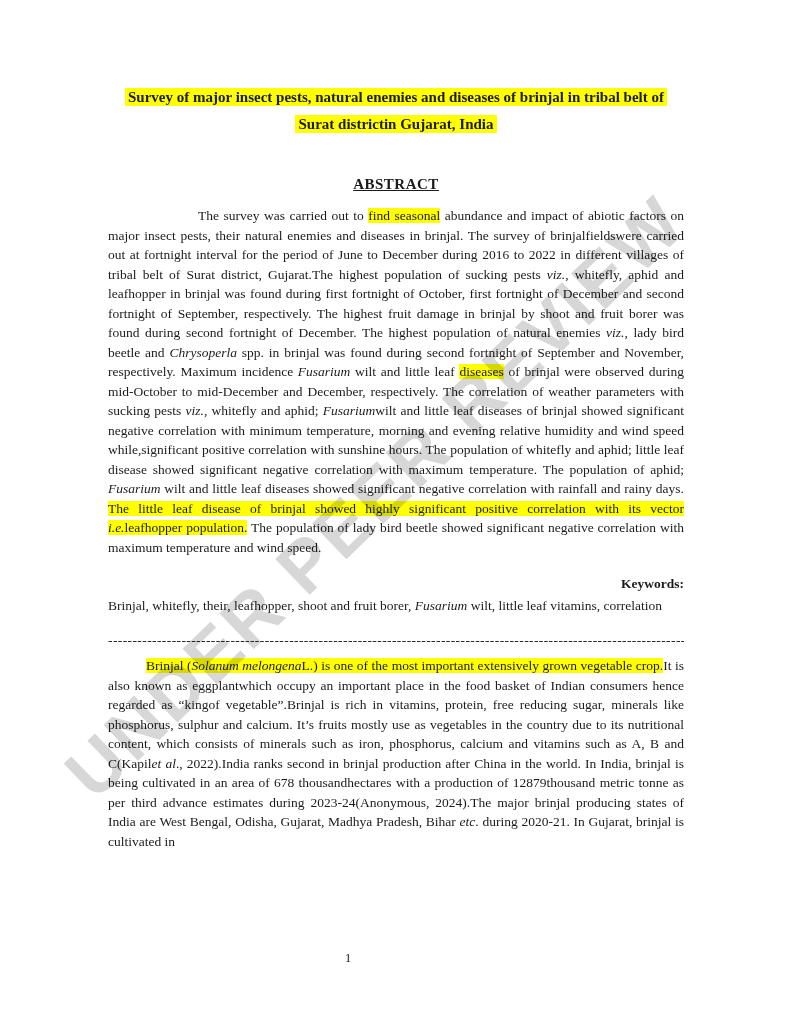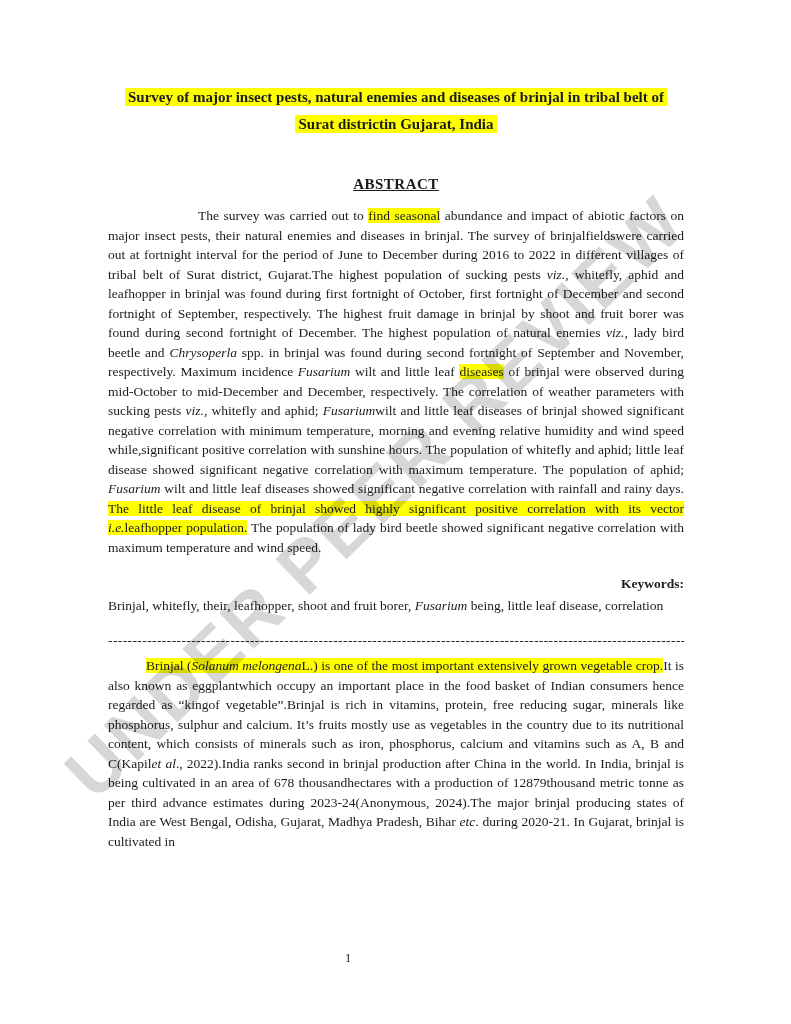--- a/index.html
+++ b/index.html
@@ -41,21 +41,21 @@
   <div class="content">
 
     <h1 class="title"><span class="hl">Survey of major insect pests, natural enemies and diseases of brinjal in tribal belt of Surat districtin Gujarat, India</span></h1>
 
     <h2 class="abstract-h"><span>ABSTRACT</span></h2>
 
     <p class="para abstract"><span>The survey was carried out to </span><span class="seg-h">find seasonal</span><span> abundance and impact of abiotic factors on major insect pests, their natural enemies and diseases in brinjal. The survey of brinjalfieldswere carried out at fortnight interval for the period of June to December during 2016 to 2022 in different villages of tribal belt of Surat district, Gujarat.The highest population of sucking pests </span><span class="seg-i">viz.</span><span>, whitefly, aphid and leafhopper in brinjal was found during first fortnight of October, first fortnight of December and second fortnight of September, respectively. The highest fruit damage in brinjal by shoot and fruit borer was found during second fortnight of December. The highest population of natural enemies </span><span class="seg-i">viz.</span><span>, lady bird beetle and </span><span class="seg-i">Chrysoperla</span><span> spp. in brinjal was found during second fortnight of September and November, respectively. Maximum incidence </span><span class="seg-i">Fusarium</span><span> wilt and little leaf </span><span class="seg-h">diseases</span><span> of brinjal were observed during mid-October to mid-December and December, respectively. The correlation of weather parameters with sucking pests </span><span class="seg-i">viz.</span><span>, whitefly and aphid; </span><span class="seg-i">Fusarium</span><span>wilt and little leaf diseases of brinjal showed significant negative correlation with minimum temperature, morning and evening relative humidity and wind speed while,significant positive correlation with sunshine hours. The population of whitefly and aphid; little leaf disease showed significant negative correlation with maximum temperature. The population of aphid; </span><span class="seg-i">Fusarium</span><span> wilt and little leaf diseases showed significant negative correlation with rainfall and rainy days. </span><span class="seg-h">The little leaf disease of brinjal showed highly significant positive correlation with its vector </span><span class="seg-hi">i.e.</span><span class="seg-h">leafhopper population.</span><span> The population of lady bird beetle showed significant negative correlation with maximum temperature and wind speed.</span></p>
 
     <div class="kw-label">Keywords:</div>
 
-    <p class="para kw"><span>Brinjal, whitefly, their, leafhopper, shoot and fruit borer, </span><span class="seg-i">Fusarium</span><span> being, little leaf disease, correlation</span></p>
+    <p class="para kw"><span>Brinjal, whitefly, their, leafhopper, shoot and fruit borer, </span><span class="seg-i">Fusarium</span><span> wilt, little leaf vitamins, correlation</span></p>
 
     <div class="sep">------------------------------------------------------------------------------------------------------------------------------------------------------</div>
 
 
     <p class="para intro"><span class="seg-h">Brinjal (</span><span class="seg-hi">Solanum melongena</span><span class="seg-h">L.) is one of the most important extensively grown vegetable crop.</span><span>It is also known as eggplantwhich occupy an important place in the food basket of Indian consumers hence regarded as “kingof vegetable”.Brinjal is rich in vitamins, protein, free reducing sugar, minerals like phosphorus, sulphur and calcium. It’s fruits mostly use as vegetables in the country due to its nutritional content, which consists of minerals such as iron, phosphorus, calcium and vitamins such as A, B and C(Kapil</span><span class="seg-i">et al</span><span>., 2022).India ranks second in brinjal production after China in the world. In India, brinjal is being cultivated in an area of 678 thousandhectares with a production of 12879thousand metric tonne as per third advance estimates during 2023-24(Anonymous, 2024).The major brinjal producing states of India are West Bengal, Odisha, Gujarat, Madhya Pradesh, Bihar </span><span class="seg-i">etc</span><span>. during 2020-21. In Gujarat, brinjal is cultivated in</span></p>
 
   </div>
 
   <div class="watermark">UNDER PEER REVIEW</div>
 

